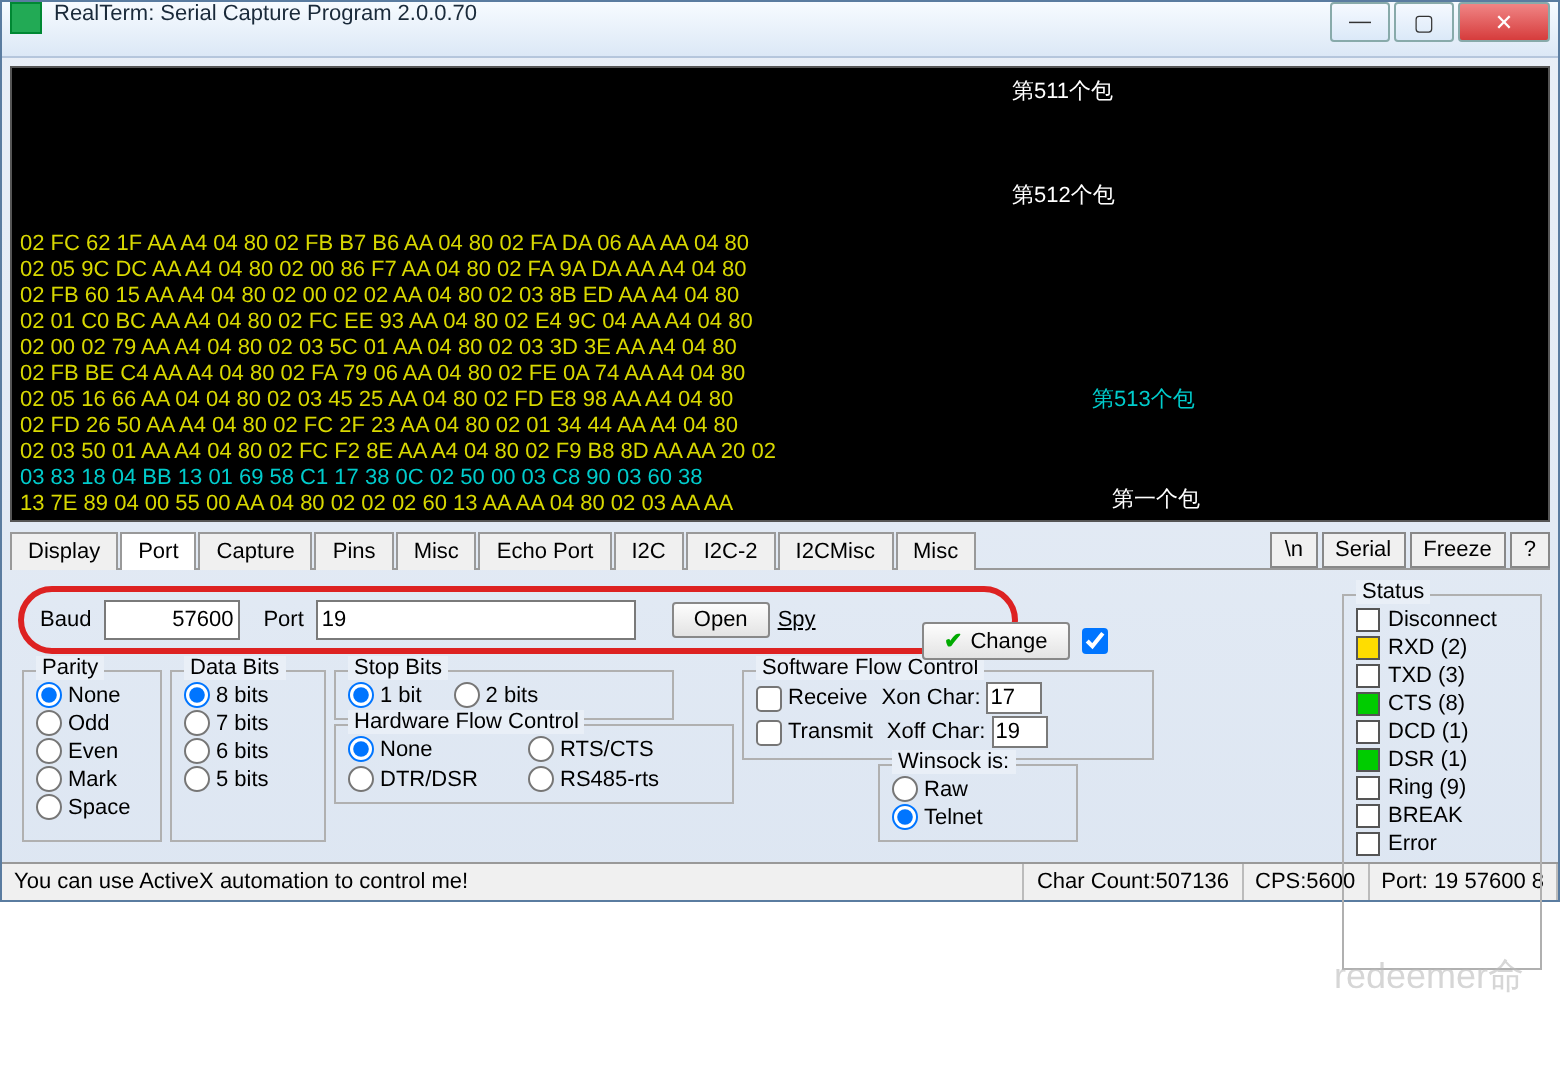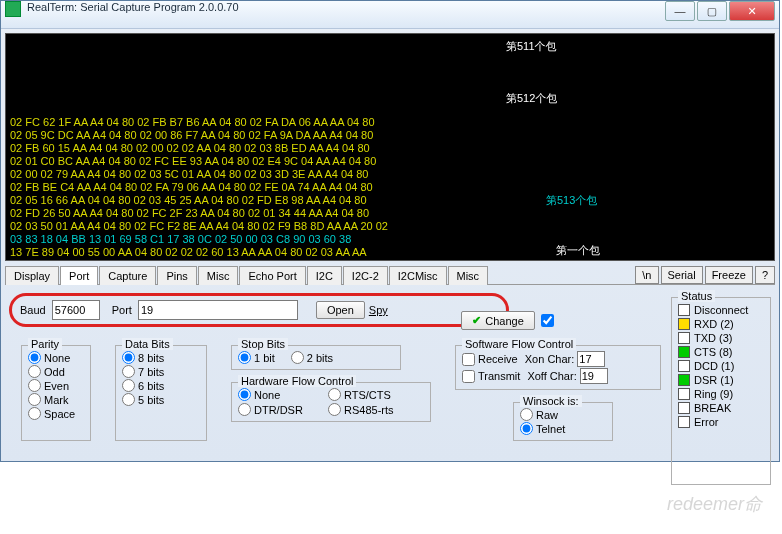--- a/index.html
+++ b/index.html
@@ -20,36 +20,36 @@
 .lbl1{left:550px;top:210px;position:absolute}
 .tabs{display:flex;border-bottom:1px solid #999;margin:2px 4px 0}
 .tab{padding:3px 8px;border:1px solid #999;border-bottom:none;background:#f0f0f0;margin-right:1px;position:relative;top:1px}
 .tab.active{background:#fff;z-index:2}
 .tabs .rightbtns{margin-left:auto;display:flex;gap:2px;align-items:center}
 .tabbtn{padding:2px 6px;border:1px solid #888;background:#f0f0f0}
 .body{padding:8px;display:flex;gap:6px}
 .portrow{display:flex;align-items:center;gap:4px;margin-bottom:6px;border:3px solid #d22;border-radius:18px;padding:4px 8px;width:500px}
 .portrow label{margin-right:2px}
 .combo{border:1px solid #7a7a7a;background:#fff;padding:1px 2px;height:20px}
-.groupbox{border:1px solid #b0b0b0;padding:4px 6px;margin:12px;position:relative}
+.groupbox{border:1px solid #b0b0b0;padding:4px 6px;margin:2px;position:relative}
 .groupbox .legend{position:absolute;top:-8px;left:6px;background:#e9eff7;padding:0 3px;font-size:11px}
 .radio,.check{display:flex;align-items:center;gap:3px;margin:1px 0}
 .radio input,.check input{margin:0}
 .clusters{display:flex;flex-wrap:wrap}
 .btn{border:1px solid #888;background:linear-gradient(#fdfdfd,#e3e3e3);padding:2px 10px;border-radius:2px}
 .chgbtn{display:flex;align-items:center;gap:4px}
 .chgbtn .tick{color:#0a0;font-weight:bold}
 .statuscol{border:1px solid #b0b0b0;padding:4px 6px;width:100px;position:absolute;right:8px;top:296px;height:188px}
 .statrow{display:flex;align-items:center;gap:4px;margin:2px 0}
 .sbox{width:12px;height:12px;border:1px solid #555;background:#fff}
 .sbox.y{background:#fd0}
 .sbox.g{background:#0c0}
 .statusbar{display:flex;border-top:1px solid #999;background:#f0f0f0;font-size:11px}
 .statusbar div{padding:3px 6px;border-right:1px solid #bbb}
-.watermark{position:absolute;right:20px;bottom:18px;color:#bbb;font-style:italic;font-size:18px;opacity:.6}
+.watermark{position:absolute;right:20px;bottom:34px;color:#bbb;font-size:18px;opacity:.6}
 .smallfield{width:28px;border:1px solid #7a7a7a;padding:1px;text-align:left}
 </style>
 </head>
 <body>
 
 <div class="window">
   <div class="titlebar">
     <div class="icon"></div>
     <div class="title">RealTerm: Serial Capture Program 2.0.0.70</div>
     <div class="winbtns">
@@ -82,21 +82,21 @@
       <div class="tabbtn">Serial</div>
       <div class="tabbtn">Freeze</div>
       <div class="tabbtn">?</div>
     </div>
   </div>
 
   <div class="body">
     <div style="flex:1">
       <div class="portrow">
         <label>Baud</label>
-        <input class="combo" style="width: 48px;" value="57600">
+        <input class="combo" style="width: 68px; text-align: right;" value="57600">
         <span style="width:4px"></span>
         <label>Port</label>
         <input class="combo" style="width: 160px;" value="19">
         <span style="width:10px"></span>
         <button class="btn">Open</button>
         <span style="text-decoration:underline">Spy</span>
       </div>
 
       <div class="clusters">
         <div class="groupbox" style="width:70px">
@@ -117,21 +117,21 @@
               <div class="radio">
                 <input type="radio" name="parity" style="">
                 <span>Mark</span>
               </div>
               <div class="radio">
                 <input type="radio" name="parity" style="">
                 <span>Space</span>
               </div>
             </div>
         </div>
-        <div class="groupbox" style="width:92px">
+        <div class="groupbox" style="width:78px">
           <div class="legend">Data Bits</div>
           <div id="dbOpts">
               <div class="radio">
                 <input type="radio" name="dataBits" checked="" style="">
                 <span>8 bits</span>
               </div>
               <div class="radio">
                 <input type="radio" name="dataBits" style="">
                 <span>7 bits</span>
               </div>
@@ -258,15 +258,21 @@
           <div class="sbox "></div>
           <span>BREAK</span>
         </div>
         <div class="statrow">
           <div class="sbox "></div>
           <span>Error</span>
         </div>
       </div>
   </div>
 
+  <div class="statusbar">
+    <div style="flex:1">You can use ActiveX automation to control me!</div>
+    <div>Char Count:507136</div>
+    <div>CPS:5600</div>
+    <div>Port: 19 57600 8</div>
+  </div>
 </div>
 
 <div class="watermark">redeemer命</div>
 
 </body></html>

